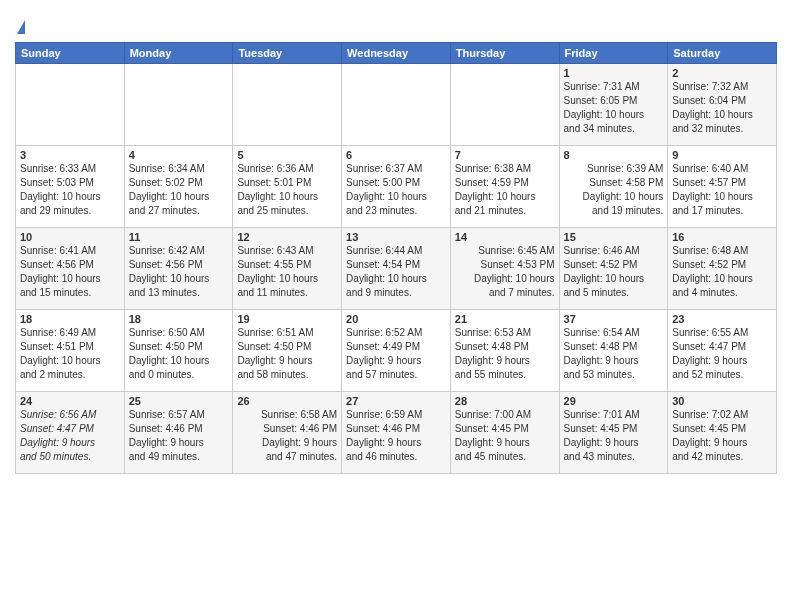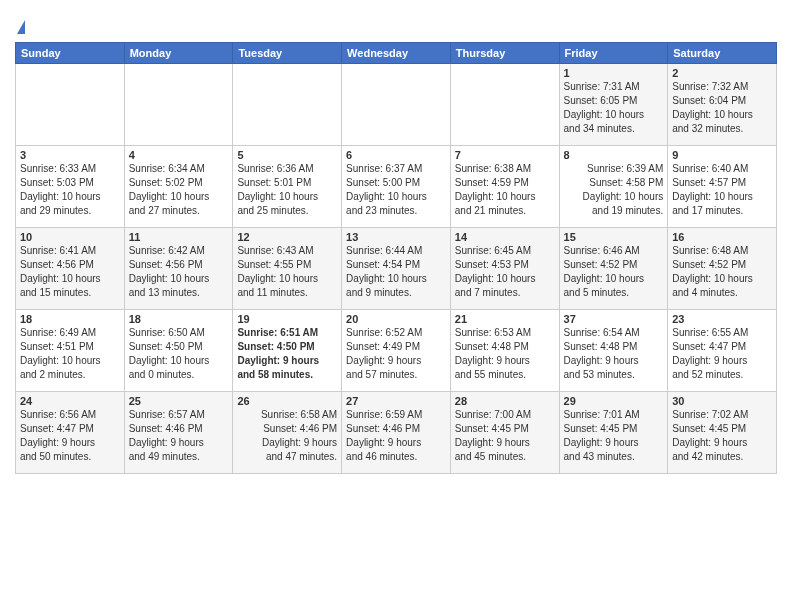--- a/index.html
+++ b/index.html
@@ -227,21 +227,21 @@
           </td>
           <td>
             <span class="day-num">13</span>
             <div class="day-info" style="white-space: pre-line;">Sunrise: 6:44 AM
 Sunset: 4:54 PM
 Daylight: 10 hours
 and 9 minutes.</div>
           </td>
           <td>
             <span class="day-num">14</span>
-            <div class="day-info" style="white-space: pre-line;">Sunrise: 6:45 AM
+            <div class="day-info" style="white-space: pre-line; text-align: right;">Sunrise: 6:45 AM
 Sunset: 4:53 PM
 Daylight: 10 hours
 and 7 minutes.</div>
           </td>
           <td>
             <span class="day-num">15</span>
             <div class="day-info" style="white-space: pre-line;">Sunrise: 6:46 AM
 Sunset: 4:52 PM
 Daylight: 10 hours
 and 5 minutes.</div>
@@ -264,21 +264,21 @@
           </td>
           <td>
             <span class="day-num">18</span>
             <div class="day-info" style="white-space: pre-line;">Sunrise: 6:50 AM
 Sunset: 4:50 PM
 Daylight: 10 hours
 and 0 minutes.</div>
           </td>
           <td>
             <span class="day-num">19</span>
-            <div class="day-info" style="white-space: pre-line; font-weight: bold;">Sunrise: 6:51 AM
+            <div class="day-info" style="white-space: pre-line;">Sunrise: 6:51 AM
 Sunset: 4:50 PM
 Daylight: 9 hours
 and 58 minutes.</div>
           </td>
           <td>
             <span class="day-num">20</span>
             <div class="day-info" style="white-space: pre-line;">Sunrise: 6:52 AM
 Sunset: 4:49 PM
 Daylight: 9 hours
 and 57 minutes.</div>
@@ -301,21 +301,21 @@
             <span class="day-num">23</span>
             <div class="day-info" style="white-space: pre-line;">Sunrise: 6:55 AM
 Sunset: 4:47 PM
 Daylight: 9 hours
 and 52 minutes.</div>
           </td>
         </tr>
         <tr>
           <td>
             <span class="day-num">24</span>
-            <div class="day-info" style="white-space: pre-line;">Sunrise: 6:56 AM
+            <div class="day-info" style="white-space: pre-line; font-style: italic;">Sunrise: 6:56 AM
 Sunset: 4:47 PM
 Daylight: 9 hours
 and 50 minutes.</div>
           </td>
           <td>
             <span class="day-num">25</span>
             <div class="day-info" style="white-space: pre-line;">Sunrise: 6:57 AM
 Sunset: 4:46 PM
 Daylight: 9 hours
 and 49 minutes.</div>

